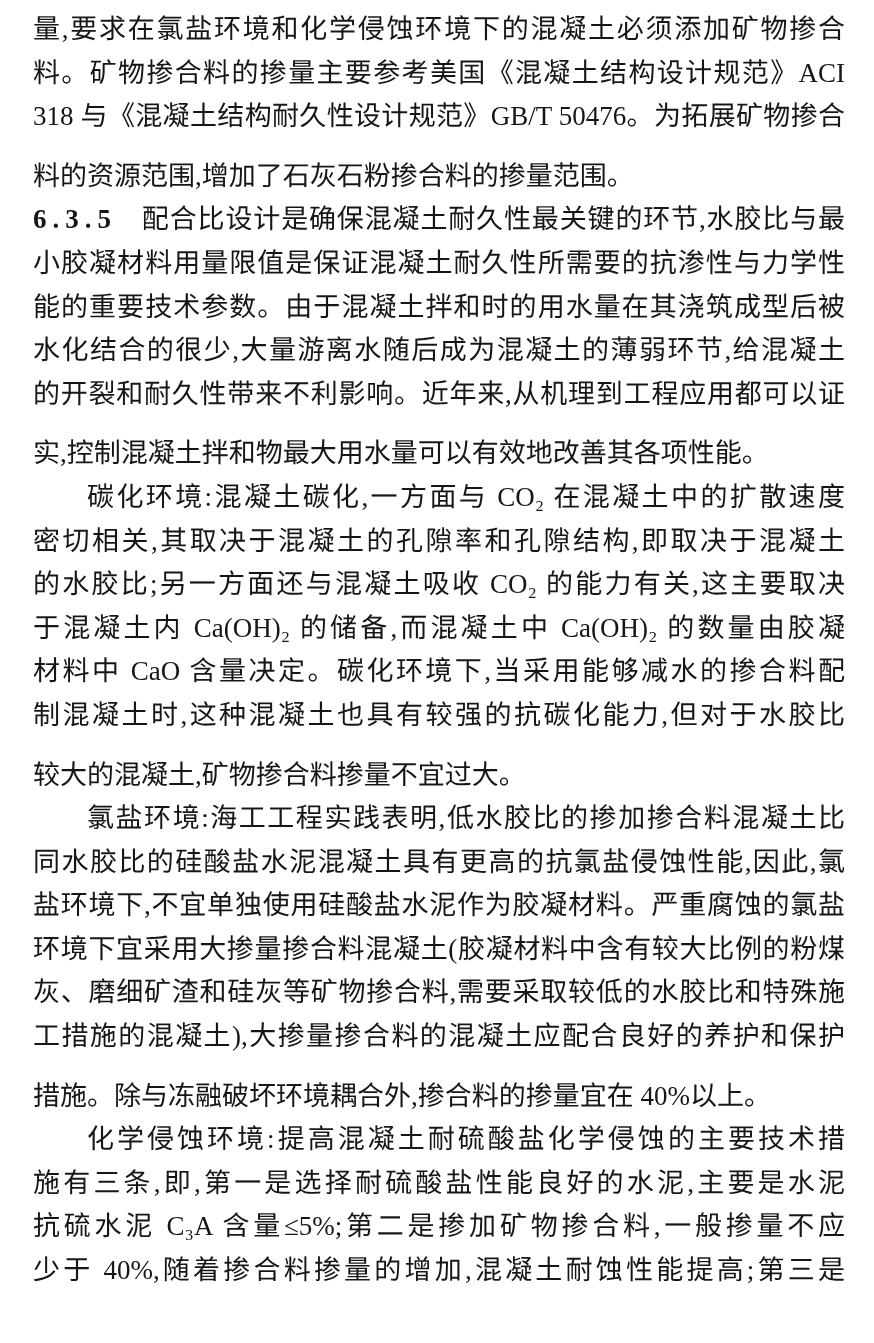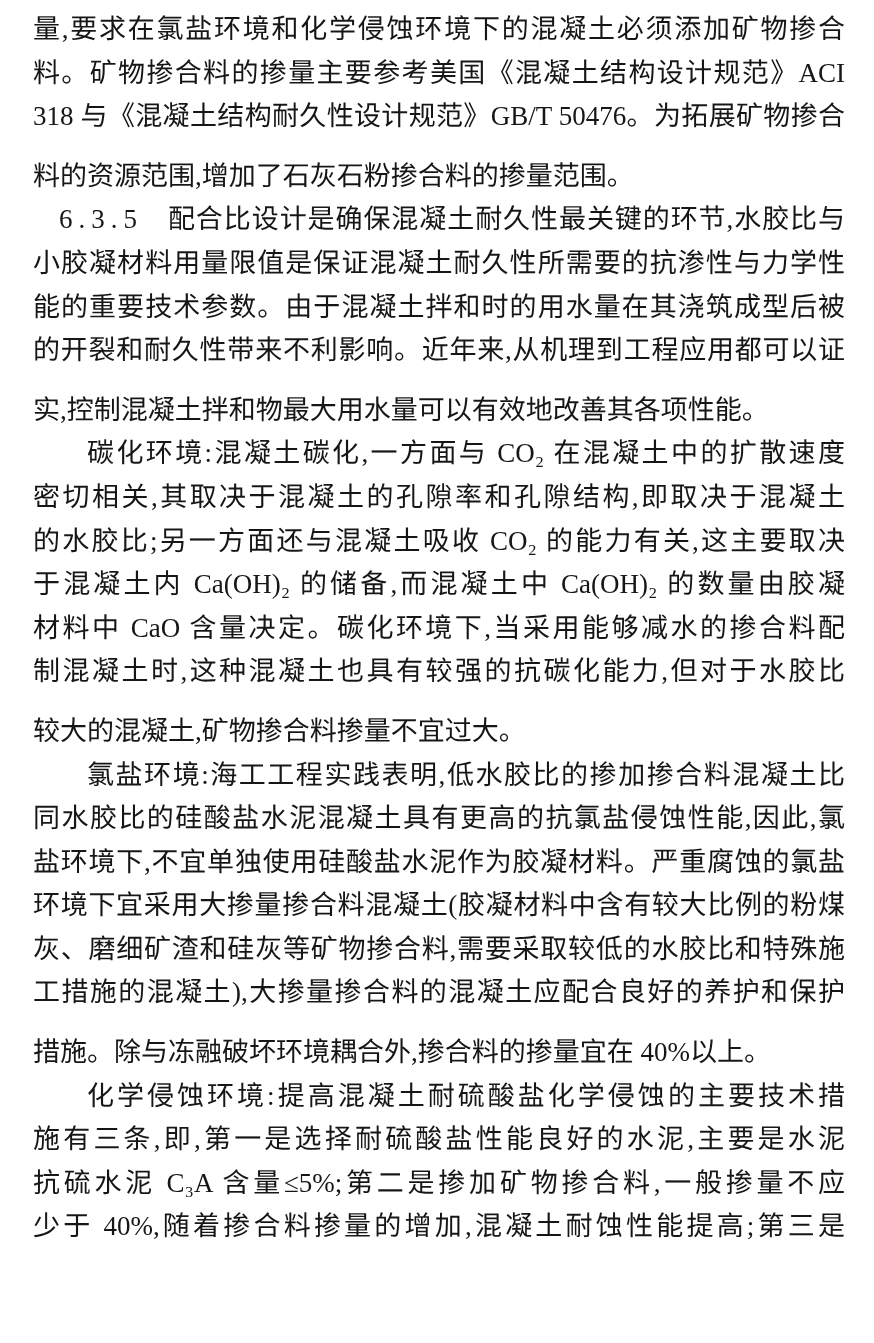--- a/index.html
+++ b/index.html
@@ -34,24 +34,23 @@
     overflow: hidden;
   }
   .line.para-end {
     text-align-last: left;
     margin-top: 16px;
   }
   .line.indent {
     text-indent: 54px;
   }
   .section-num {
-    font-weight: 400;
+    font-weight: 700;
     letter-spacing: 6px;
     margin-right: 24px;
-    margin-left: 26px;
   }
   .footer {
     margin-top: 8px;
     padding-left: 20px;
     font-size: 25px;
     line-height: 36px;
     text-align: left;
   }
   .footer .dot {
     font-size: 18px;
@@ -74,20 +73,21 @@
   <div class="line"><span class="line-text">318 与《混凝土结构耐久性设计规范》GB/T 50476。为拓展矿物掺合</span></div>
 
   <div class="line para-end"><span class="line-text">料的资源范围,增加了石灰石粉掺合料的掺量范围。</span></div>
 
   <div class="line"><span class="section-num">6.3.5</span><span class="line-text">配合比设计是确保混凝土耐久性最关键的环节,水胶比与最</span></div>
 
   <div class="line"><span class="line-text">小胶凝材料用量限值是保证混凝土耐久性所需要的抗渗性与力学性</span></div>
 
   <div class="line"><span class="line-text">能的重要技术参数。由于混凝土拌和时的用水量在其浇筑成型后被</span></div>
 
+  <div class="line"><span class="line-text">水化结合的很少,大量游离水随后成为混凝土的薄弱环节,给混凝土</span></div>
 
   <div class="line"><span class="line-text">的开裂和耐久性带来不利影响。近年来,从机理到工程应用都可以证</span></div>
 
   <div class="line para-end"><span class="line-text">实,控制混凝土拌和物最大用水量可以有效地改善其各项性能。</span></div>
 
   <div class="line indent"><span class="line-text">碳化环境:混凝土碳化,一方面与 CO₂ 在混凝土中的扩散速度</span></div>
 
   <div class="line"><span class="line-text">密切相关,其取决于混凝土的孔隙率和孔隙结构,即取决于混凝土</span></div>
 
   <div class="line"><span class="line-text">的水胶比;另一方面还与混凝土吸收 CO₂ 的能力有关,这主要取决</span></div>

